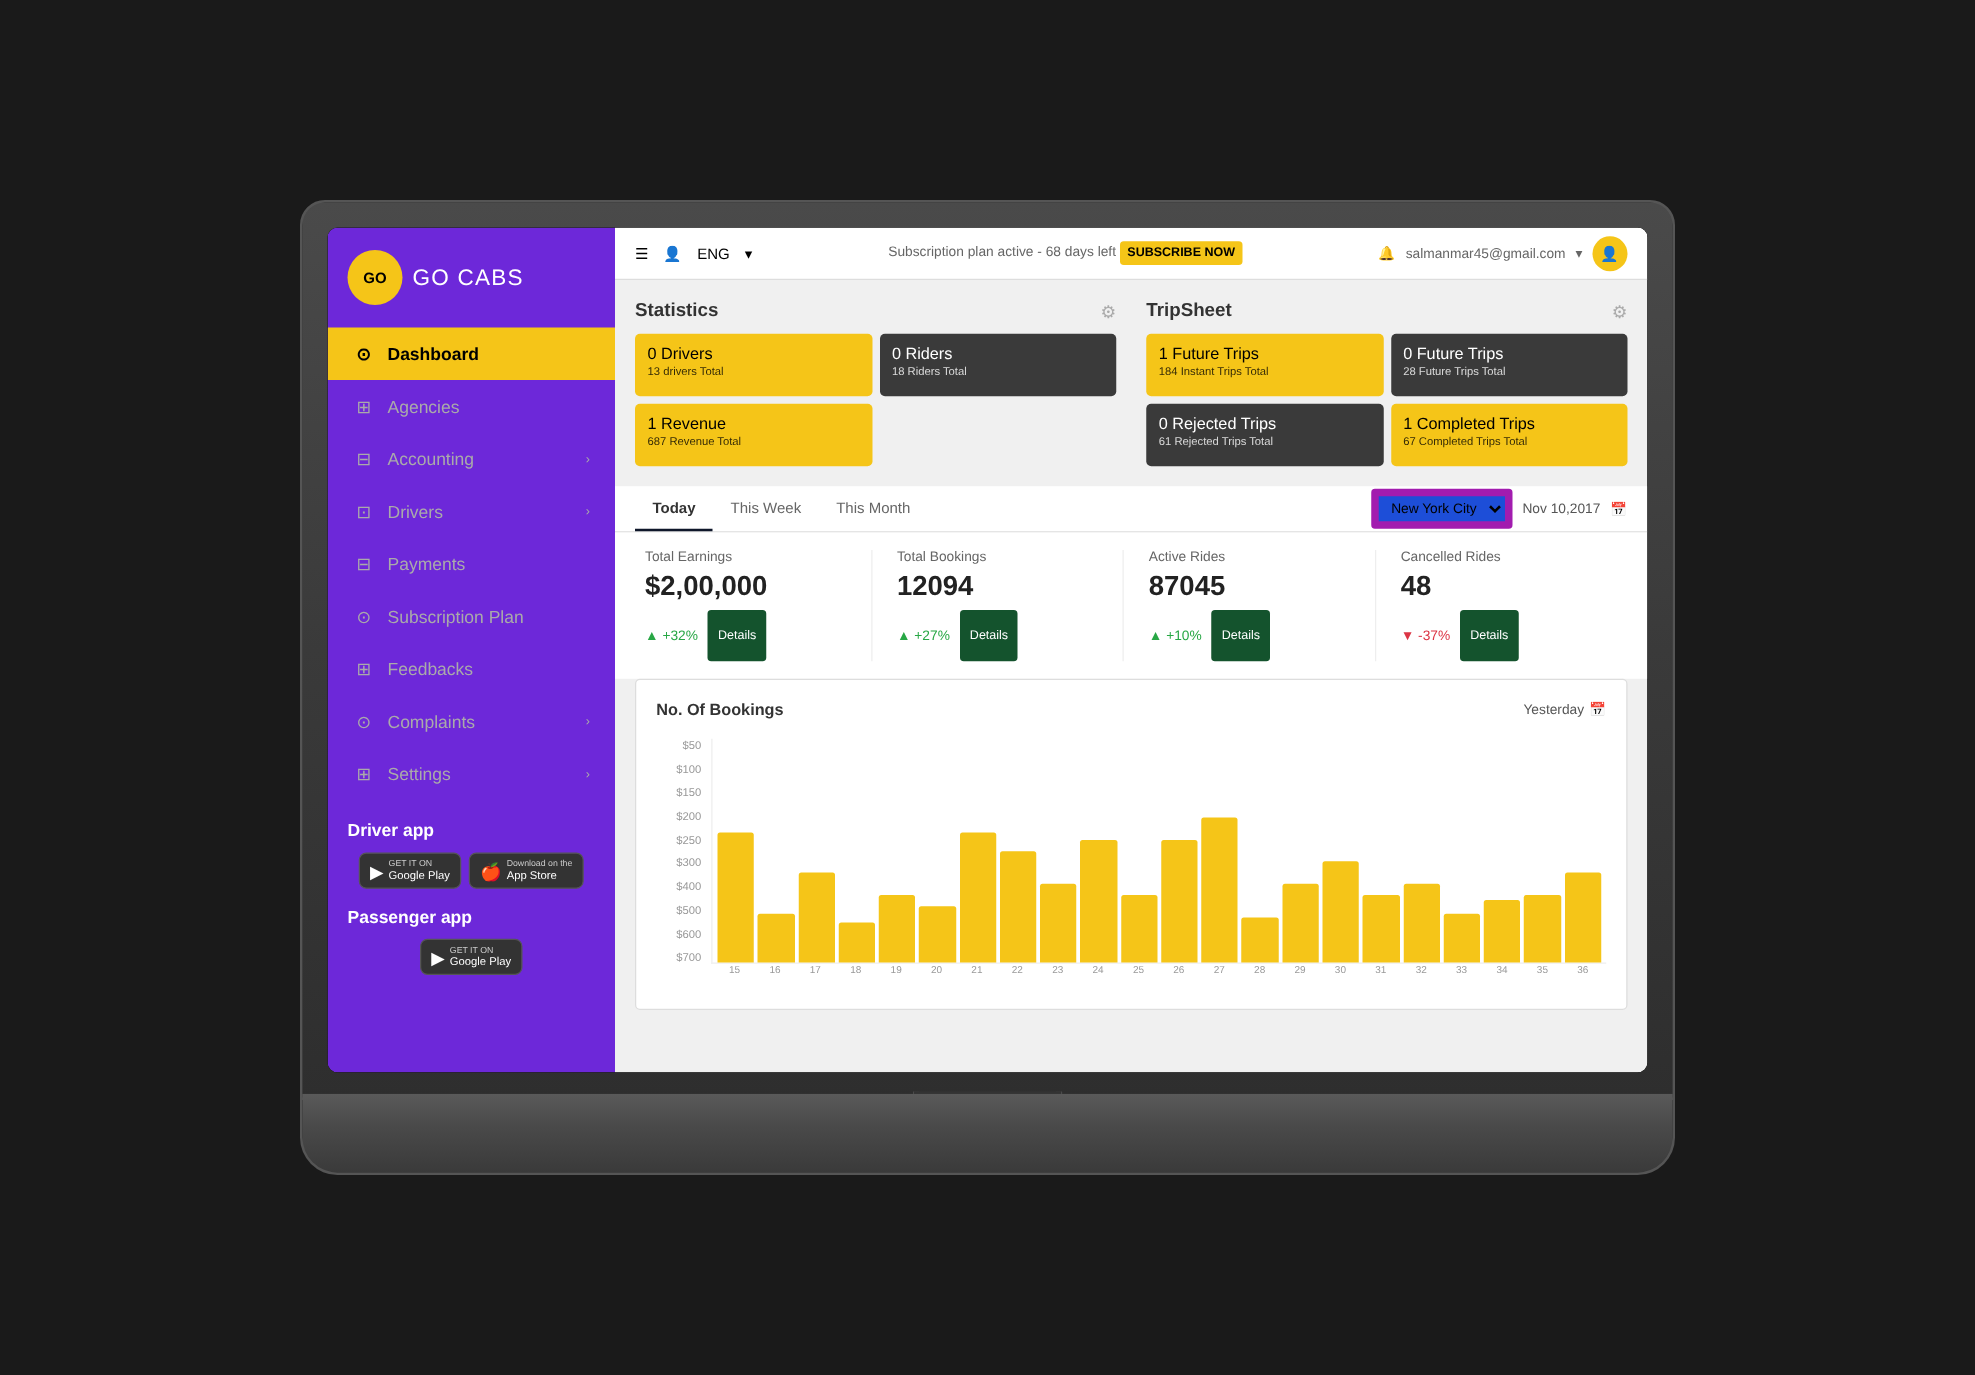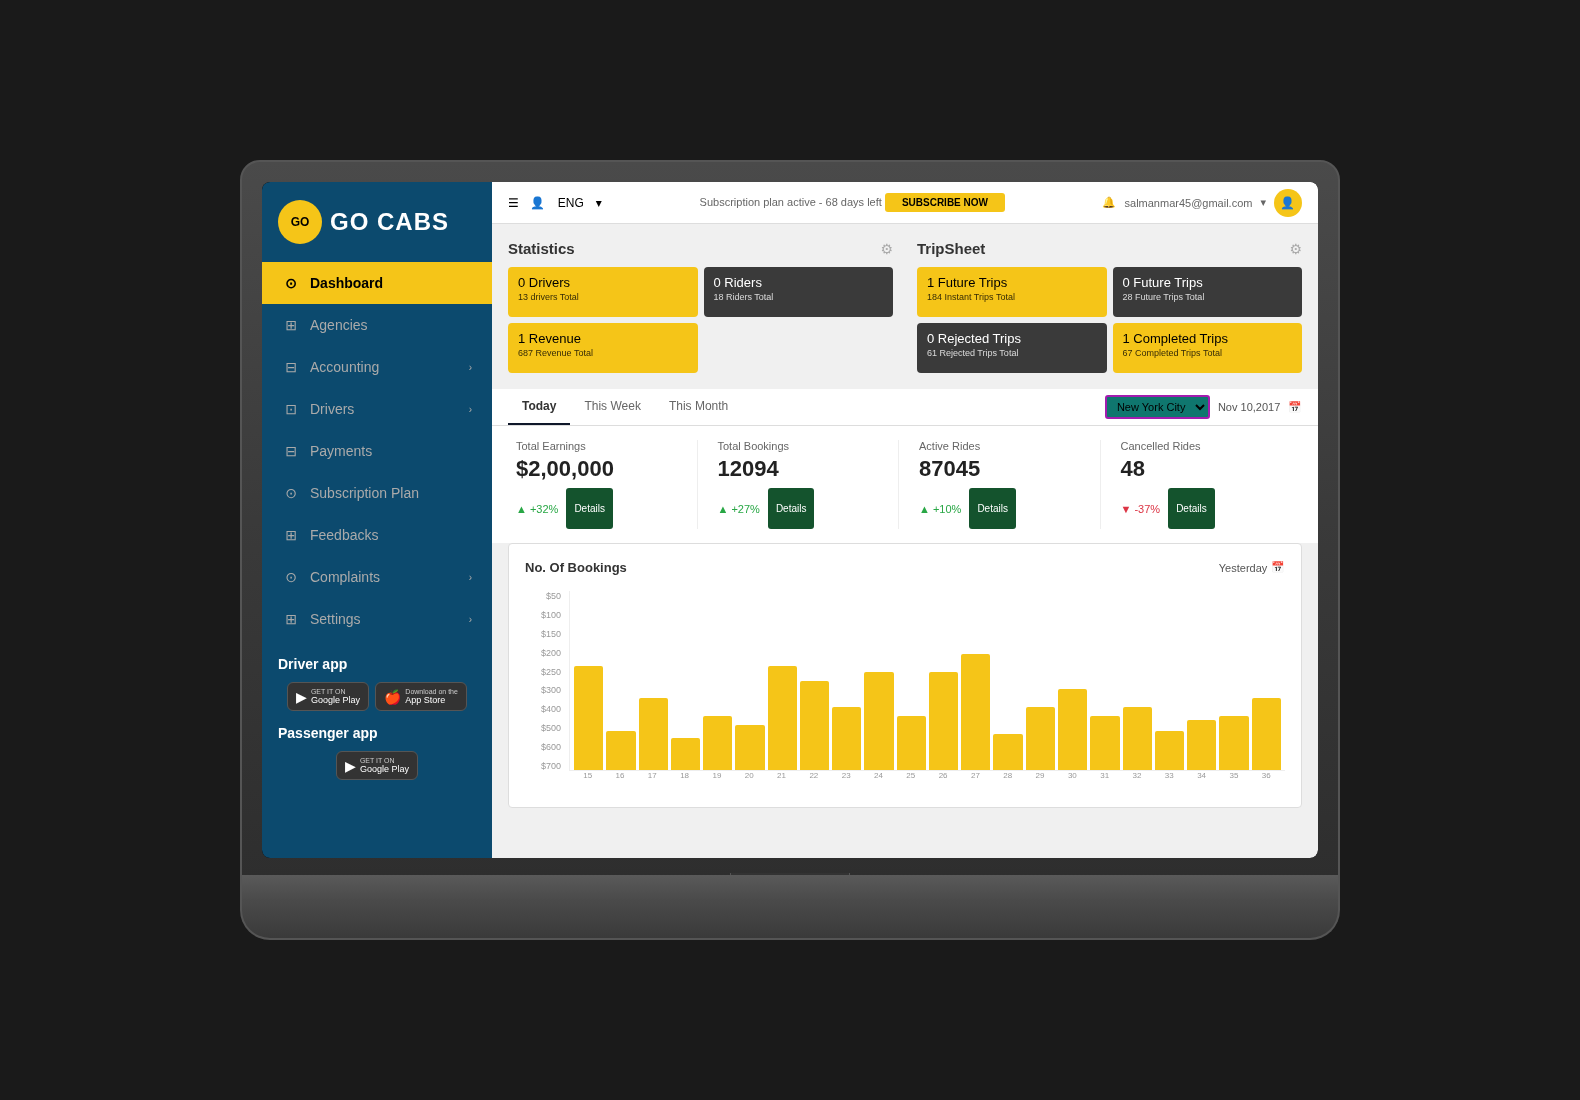--- a/index.html
+++ b/index.html
@@ -69,21 +69,21 @@
       background: #333;
       border-radius: 0 0 10px 10px;
       border: 1px solid #555;
       border-top: none;
     }
 
     
     .sidebar {
       width: 230px;
       min-width: 230px;
-      background: #0c4a6e;
+      background: #6d28d9;
       height: 100%;
       overflow-y: auto;
       overflow-x: hidden;
     }
 
     .logo-area {
       padding: 18px 16px;
       display: flex;
       align-items: center;
       gap: 8px;
@@ -97,22 +97,22 @@
       display: flex;
       align-items: center;
       justify-content: center;
       font-weight: 900;
       font-size: 12px;
       color: #000;
     }
 
     .logo-text {
       color: #fff;
-      font-size: 24px;
-      font-weight: 700;
+      font-size: 18px;
+      font-weight: 400;
       letter-spacing: 1px;
     }
 
     .nav-item {
       display: flex;
       align-items: center;
       padding: 12px 20px;
       color: #aaa;
       font-size: 14px;
       cursor: pointer;
@@ -211,21 +211,21 @@
       flex: 1;
       text-align: center;
       color: #666;
       font-size: 11px;
     }
 
     .subscribe-btn {
       background: #f5c518;
       color: #000;
       border: none;
-      padding: 4px 17px;
+      padding: 4px 6px;
       border-radius: 3px;
       font-size: 10px;
       font-weight: 700;
       cursor: pointer;
     }
 
     .topbar-right {
       display: flex;
       align-items: center;
       gap: 8px;
@@ -343,25 +343,25 @@
 
     .tabs-right {
       display: flex;
       align-items: center;
       gap: 8px;
       font-size: 11px;
       color: #555;
     }
 
     .city-select {
-      border: 2px solid #a21caf;
+      border: 6px solid #a21caf;
       border-radius: 3px;
       padding: 3px 6px;
       font-size: 11px;
-      background: #0f766e;
+      background: #1d4ed8;
     }
 
     
     .metrics-row {
       display: grid;
       grid-template-columns: repeat(4, 1fr);
       gap: 12px;
       margin-bottom: 16px;
       background: #fff;
       padding: 14px 16px;

